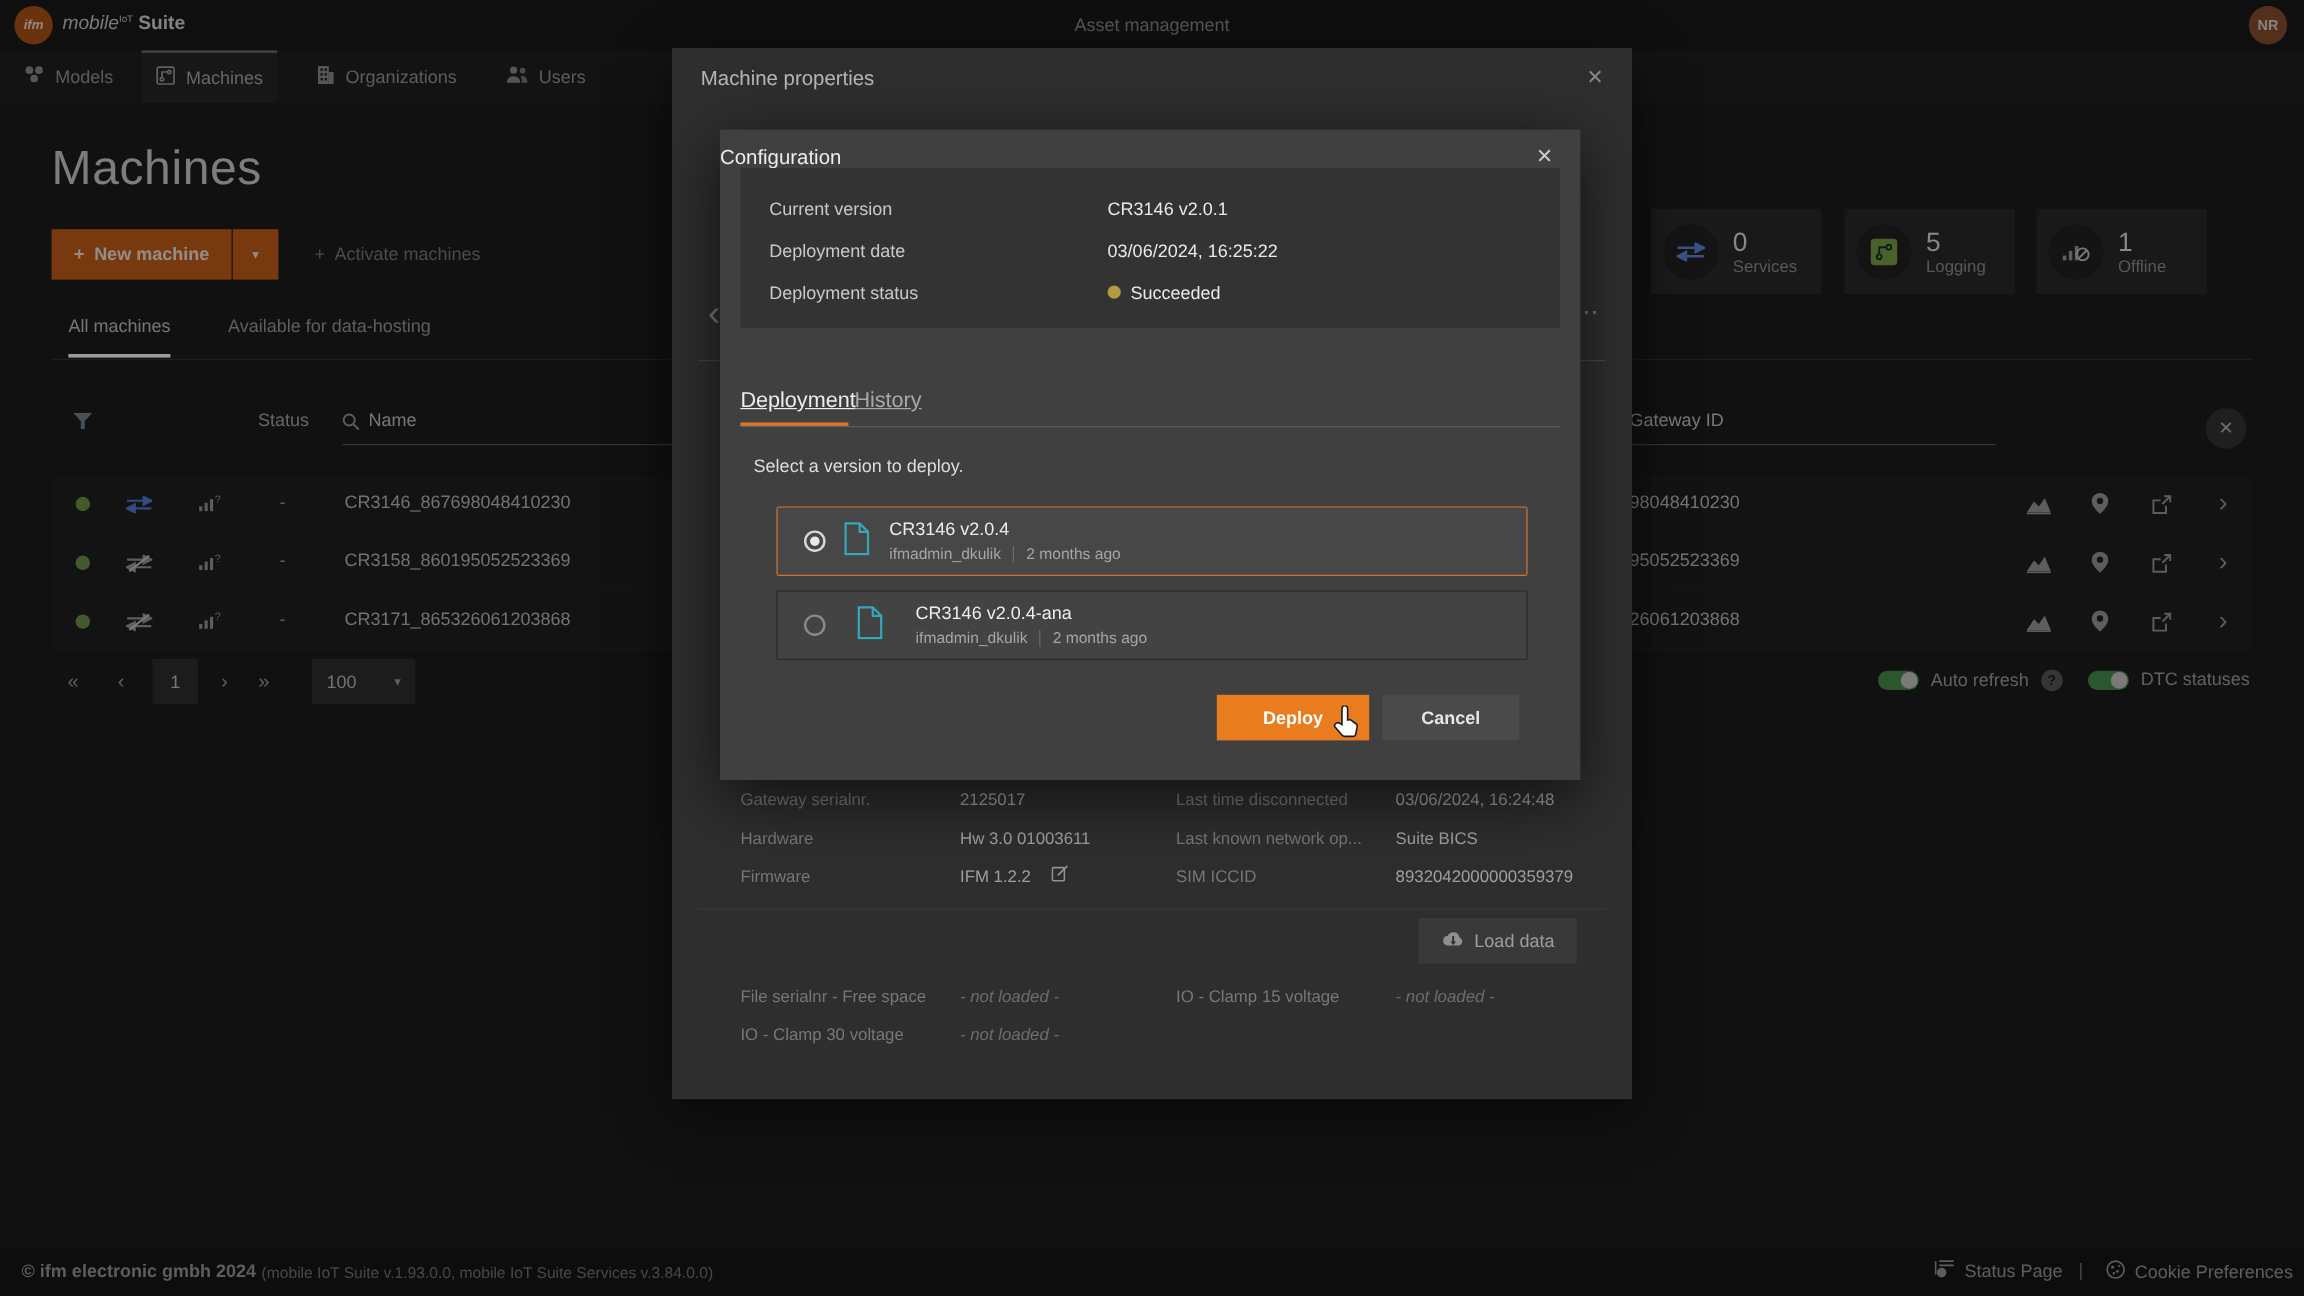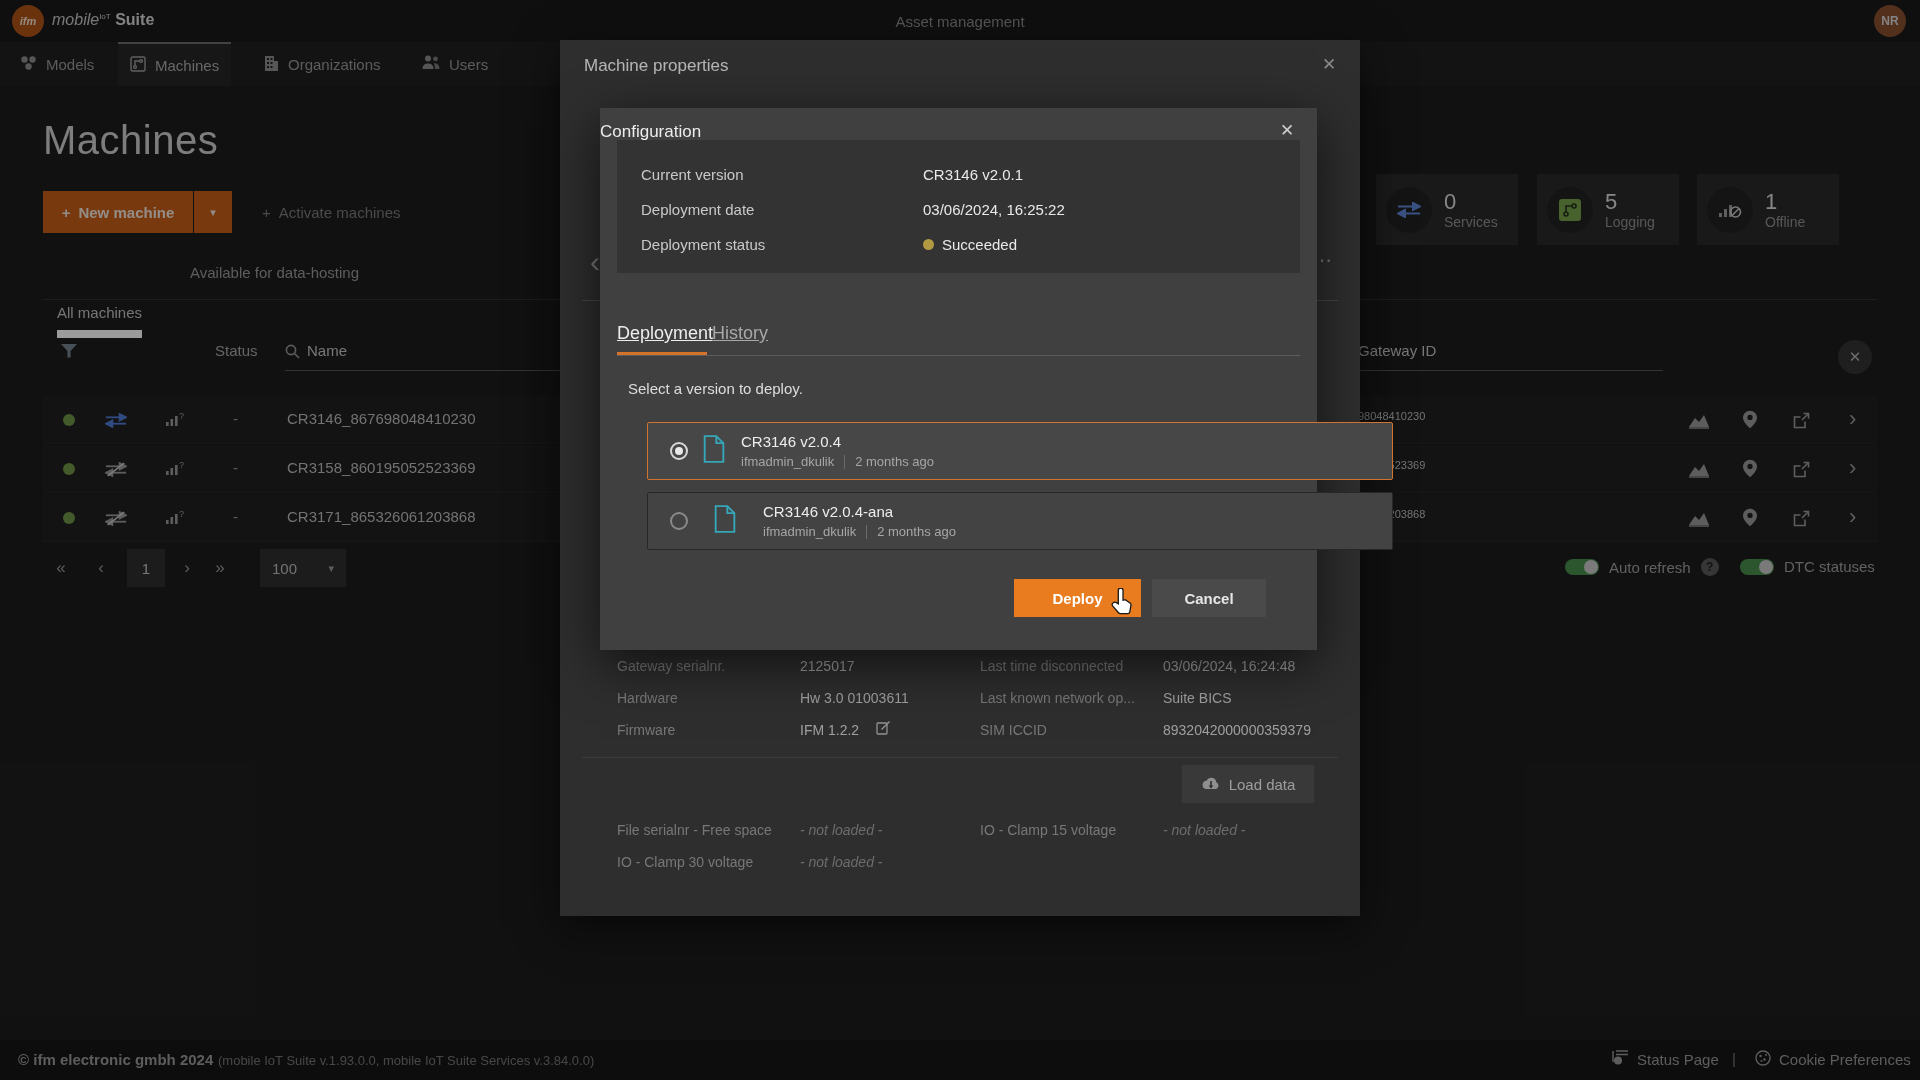--- a/index.html
+++ b/index.html
@@ -30,39 +30,39 @@
   .h1 { position:absolute; left:43px; top:118px; font-size:40px; font-weight:300; color:#cfcfcf; letter-spacing:0.5px; }
 
   .btn-split-main { position:absolute; left:43px; top:191px; width:150px; height:42px; background:#c85f1a;
     color:#f2e7de; font-size:15px; font-weight:bold; display:flex; align-items:center; justify-content:center; gap:8px; }
   .btn-split-caret { position:absolute; left:194px; top:191px; width:38px; height:42px; background:#c85f1a;
     color:#f2e7de; display:flex; align-items:center; justify-content:center; font-size:11px; }
   .btn-disabled { position:absolute; left:262px; top:202px; height:20px; display:flex; align-items:center; gap:8px;
     color:#7b7b7b; font-size:15px; }
 
   .page-tab { position:absolute; top:264px; height:34px; display:flex; align-items:flex-start; font-size:15px; color:#9a9a9a; }
-  .page-tab.active { color:#c2c2c2; border-bottom:8px solid #ffffff; padding-bottom:16px;margin-top:40px; }
+  .page-tab.active { color:#c2c2c2; border-bottom:3px solid #ffffff; padding-bottom:16px; }
   .tabs-line { position:absolute; left:43px; top:299px; width:1834px; height:1px; background:#333333; }
 
   .stat-card { position:absolute; top:174px; width:142px; height:71px; background:#2b2b2b; display:flex; align-items:center; padding-left:10px; gap:12px; }
   .stat-icon-wrap { width:46px; height:46px; border-radius:50%; background:#222222; display:flex; align-items:center; justify-content:center; }
   .stat-num { font-size:22px; color:#dedede; line-height:24px; }
   .stat-label { font-size:14px; color:#909090; }
 
   .thead { position:absolute; left:43px; top:338px; width:1834px; height:40px; }
   .th-text { color:#a8a8a8; font-size:15px; }
   .col-underline { position:absolute; height:1px; background:#555555; }
   .clear-btn { position:absolute; left:1838px; top:340px; width:34px; height:34px; border-radius:50%; background:#343434;
     color:#b5b5b5; font-size:15px; display:flex; align-items:center; justify-content:center; }
 
   .trow { position:absolute; left:43px; width:1834px; height:48px; border-bottom:1px solid #272727; background:#202020; }
   .trow .dot { position:absolute; left:20px; top:18px; width:12px; height:12px; border-radius:50%; background:#6f9546; }
   .trow .cell-status { position:absolute; left:190px; top:14px; color:#9a9a9a; font-size:15px; }
   .trow .cell-name { position:absolute; left:244px; top:14px; color:#bdbdbd; font-size:15px; }
-  .trow .cell-gw { position:absolute; left:1315px; top:14px; color:#bdbdbd; font-size:11px; }
+  .trow .cell-gw { position:absolute; left:1315px; top:14px; color:#bdbdbd; font-size:15px; }
   .row-chevron { color:#9a9a9a; font-size:22px; line-height:16px; }
 
   .pg-btn { position:absolute; top:549px; color:#9a9a9a; font-size:17px; display:flex; align-items:center; justify-content:center; width:30px; height:38px; }
   .pg-current { position:absolute; left:127px; top:549px; width:38px; height:38px; background:#2f2f2f; color:#c5c5c5;
     font-size:15px; display:flex; align-items:center; justify-content:center; }
   .pg-size { position:absolute; left:260px; top:549px; width:86px; height:38px; background:#2f2f2f; color:#bdbdbd;
     font-size:15px; display:flex; align-items:center; justify-content:space-between; padding:0 12px; }
 
   .toggle { width:34px; height:16px; border-radius:8px; background:#4a8f4e; position:relative; flex:none; }
   .toggle::after { content:""; position:absolute; right:1px; top:1px; width:14px; height:14px; border-radius:50%; background:#c9c9c9; }
@@ -101,21 +101,21 @@
   .dialog-close { position:absolute; left:680px; top:12px; color:#cccccc; font-size:17px; }
   .info-panel { position:absolute; left:17px; top:32px; width:683px; height:133px; background:#333333; }
   .info-label { position:absolute; left:24px; color:#c9c9c9; font-size:15px; }
   .info-value { position:absolute; left:306px; color:#e9e9e9; font-size:15px; }
   .status-dot { display:inline-block; width:11px; height:11px; border-radius:50%; background:#b29a43; margin-right:8px; }
   .dlg-tab { position:absolute; top:215px; height:32px; font-size:18px; text-align:left;text-decoration:underline; }
   .dlg-tab.active { color:#ededed; border-bottom:3px solid #d4732a; }
   .dlg-tab.inactive { color:#a8a8a8; }
   .dlg-tabline { position:absolute; left:17px; top:247px; width:683px; height:1px; background:#5c5c5c; }
   .dlg-prompt { position:absolute; left:28px; top:272px; font-size:15px; color:#dddddd; }
-  .version-opt { position:absolute; left:47px; width:746px; height:58px; background:#474747; border-radius:2px;
+  .version-opt { position:absolute; left:47px; width:626px; height:58px; background:#474747; border-radius:2px;
     display:flex; align-items:center; }
   .version-opt.selected { border:1px solid #cf7430; }
   .version-opt.unselected { background:#434343; border:1px solid #272727;gap:11px; }
   .radio { width:18px; height:18px; border-radius:50%; border:2px solid #d8d8d8; position:relative; margin-left:22px; flex:none; }
   .radio.sel::after { content:""; position:absolute; inset:3px; border-radius:50%; background:#e8e8e8; }
   .radio.unsel { border-color:#8a8a8a; }
   .opt-doc { margin-left:14px; flex:none; }
   .opt-text { margin-left:15px; }
   .opt-title { font-size:15px; color:#ededed; }
   .opt-sub { margin-top:4px; font-size:13px; color:#a6a6a6; display:flex; align-items:center; gap:10px; }

